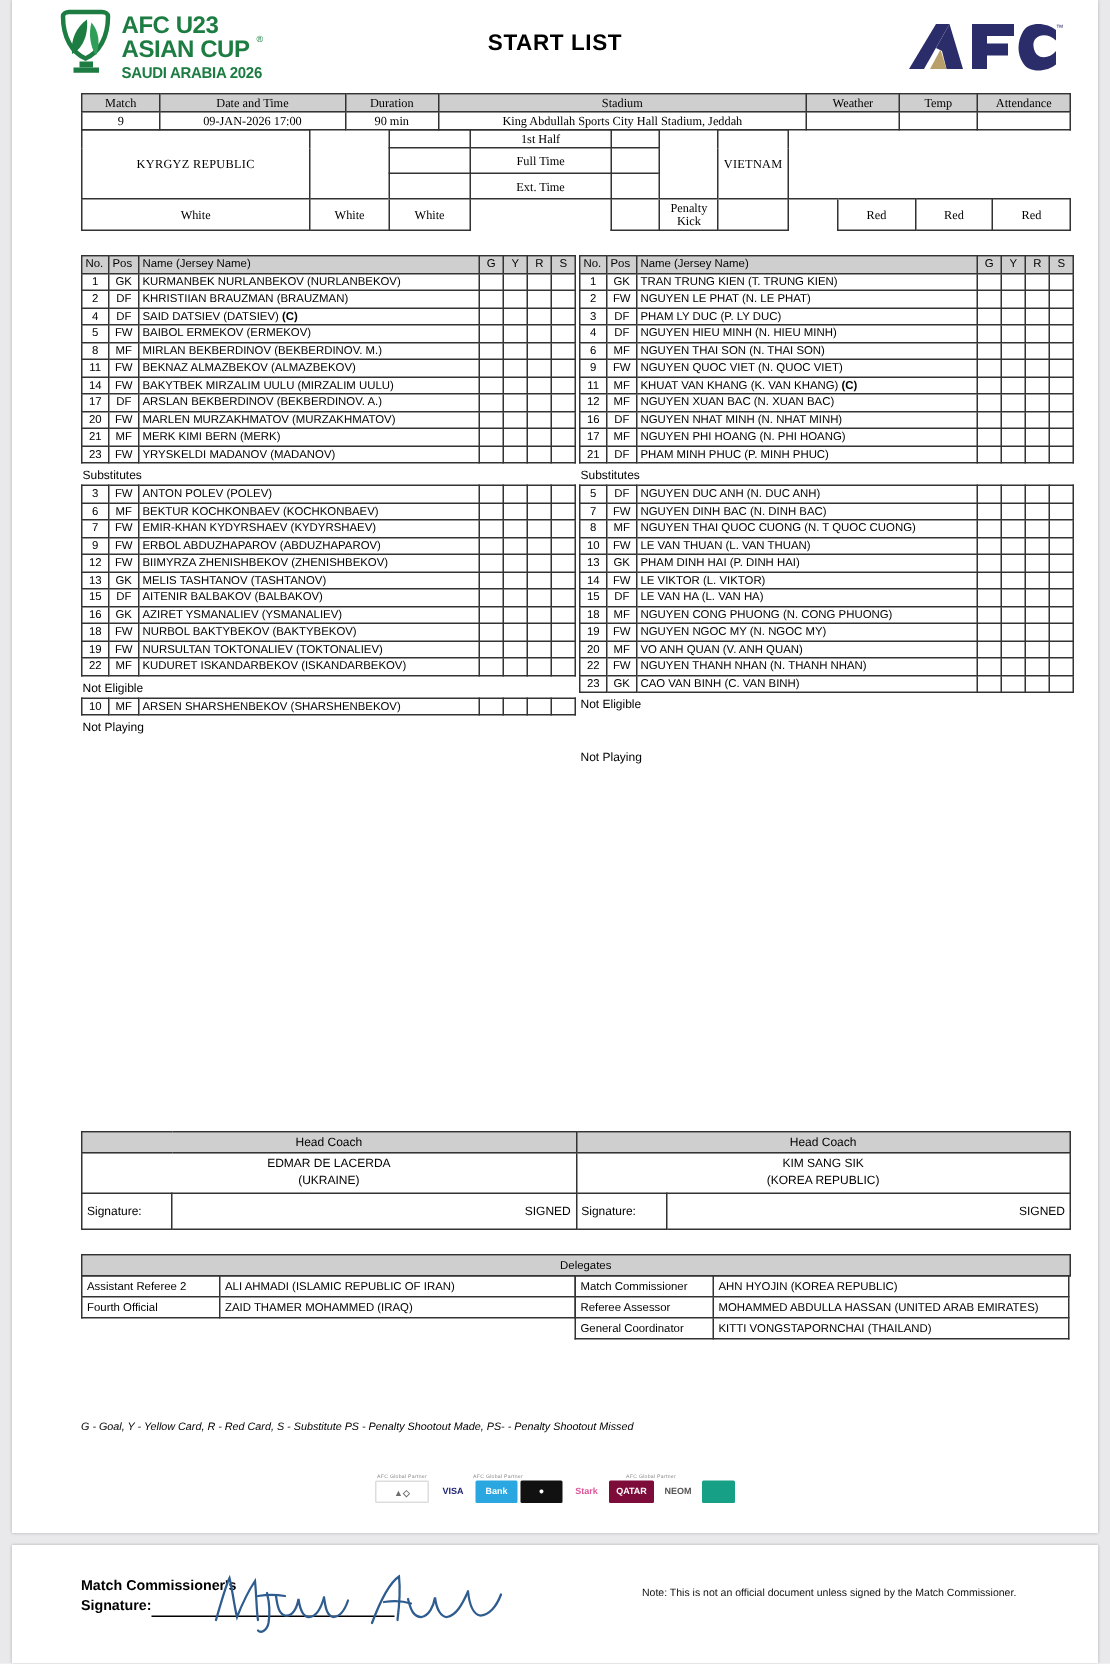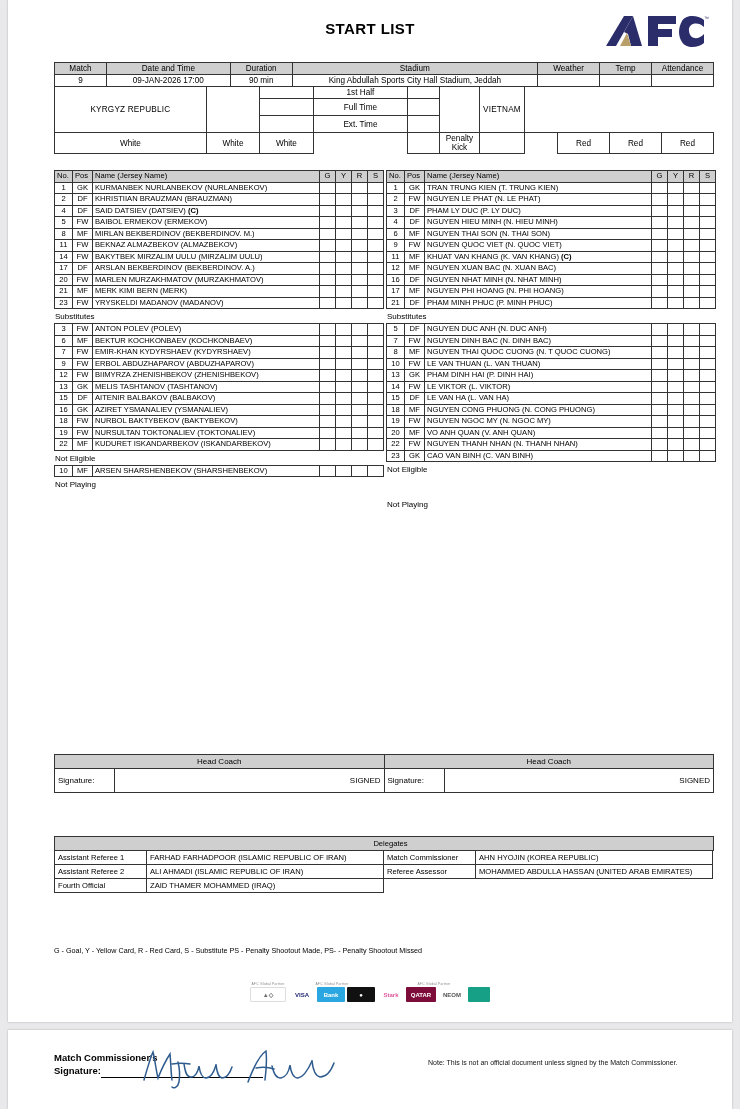--- a/index.html
+++ b/index.html
@@ -46,21 +46,21 @@
     border:1px solid #333;
     font-size:8.2px;
     padding:1px 3px;
     color:#000;
     font-weight:normal;
     vertical-align:middle;
   }
   .gray { background:#cfcfcf; text-align:center; font-size:8.2px; }
   .ctr { text-align:center; }
 
-  .matchinfo-wrap { position:absolute; left:46px; top:62px; width:660px; }
+  .matchinfo-wrap { position:absolute; left:46px; top:62px; width:660px;font-family:Liberation Serif, serif; }
   .matchinfo td { height:12px; }
   .teamname {
     font-size:15px; font-weight:bold; text-align:center; letter-spacing:.2px;
   }
   .scorelbl { text-align:center; font-size:8.2px; }
 
   
   .col-left  { position:absolute; left:46px;  top:170px; width:330px; }
   .col-right { position:absolute; left:378px; top:170px; width:330px; }
 
@@ -84,21 +84,21 @@
   .coach .nm { text-align:center; line-height:1.35; height:26px; }
   .sig-lbl { font-weight:bold; font-size:8px; }
   .sig-val { text-align:right; font-size:10px; }
 
   .deleg-wrap { position:absolute; left:46px; top:836px; width:660px; }
   .deleg td { font-size:7.6px; padding:2px 3px; line-height:1.2; }
   .deleg .hd { background:#cfcfcf; text-align:center; font-size:7.6px;padding-left:16px; }
 
   .legend {
     position:absolute; left:46px; top:946px;
-    font-size:7.2px; color:#000;
+    font-size:7.2px; color:#000;font-style:italic;
   }
 
   .sponsor-row {
     position:absolute; left:0; right:0; top:982px;
     display:flex; justify-content:center; align-items:center; gap:3px;
   }
   .sp {
     height:15px; display:flex; align-items:center; justify-content:center;
     font-size:6px; font-weight:bold; padding:0 3px; border-radius:1px;
     font-family:"Liberation Sans", sans-serif;
@@ -129,20 +129,35 @@
 </style>
 </head>
 <body>
 
 <div class="page">
 
   <div class="sheet">
 
     <div class="hdr">
 
+      <div class="logo-cup">
+        <svg viewBox="0 0 180 50" width="180" height="50">
+          <g>
+            <path d="M8 6 C8 4 10 3 12 3 L34 3 C36 3 38 4 38 6 C38 20 32 30 23 34 C14 30 8 20 8 6 Z" fill="none" stroke="#1c7c42" stroke-width="3"></path>
+            <path d="M24 8 C17 13 13 21 14 31 C20 28 25 20 24 8 Z" fill="#1c7c42"></path>
+            <path d="M27 10 C32 16 33 24 30 32 C26 26 25 17 27 10 Z" fill="#2e9e58"></path>
+            <rect x="19" y="36" width="9" height="4" fill="#1c7c42"></rect>
+            <rect x="15" y="40" width="17" height="3.5" fill="#1c7c42"></rect>
+          </g>
+          <text x="47" y="17" font-family="Liberation Sans, sans-serif" font-size="16" font-weight="bold" fill="#1c7c42" letter-spacing="-0.3">AFC U23</text>
+          <text x="47" y="33" font-family="Liberation Sans, sans-serif" font-size="16" font-weight="bold" fill="#1c7c42" letter-spacing="-0.3">ASIAN CUP</text>
+          <text x="137" y="23" font-family="Liberation Sans, sans-serif" font-size="6" fill="#1c7c42">®</text>
+          <text x="47" y="45" font-family="Liberation Sans, sans-serif" font-size="10" font-weight="bold" fill="#1c7c42" letter-spacing="-0.2" transform="scale(1,1.05)">SAUDI ARABIA 2026</text>
+        </svg>
+      </div>
 
       <div class="start-title">START LIST</div>
 
       <div class="logo-afc">
         <svg viewBox="0 0 110 42" width="110" height="42">
           <path d="M6 36 L24 6 L33 6 L16 36 Z" fill="#2b2d6b"></path>
           <path d="M24 22 L33 6 L42 36 L31 36 L28 24 Z" fill="#2b2d6b"></path>
           <path d="M20 36 L27 23 L31 36 Z" fill="#b9a06a"></path>
           <path d="M48 6 L76 6 L76 14 L58 14 L58 19 L72 19 L72 27 L58 27 L58 36 L48 36 Z" fill="#2b2d6b"></path>
           <path d="M104 10 C98 5 86 4 82 11 C78 18 78 26 82 32 C86 39 98 38 104 33 L104 24
@@ -688,20 +703,30 @@
     </div>
 
     <div class="bottom-wrap">
       <table class="tbl coach">
         <tbody>
             <tr>
           <td class="hd" colspan="2" style="width:330px">Head Coach</td>
           <td class="hd" colspan="2" style="width:330px">Head Coach</td>
         </tr>
         <tr>
+          <td class="nm" colspan="2">
+            <span>EDMAR DE LACERDA</span><br>
+            <span>(UKRAINE)</span>
+          </td>
+          <td class="nm" colspan="2">
+            <span>KIM SANG SIK</span><br>
+            <span>(KOREA REPUBLIC)</span>
+          </td>
+        </tr>
+        <tr>
           <td class="sig-lbl" style="width:60px; height:24px">Signature:</td>
           <td class="sig-val" style="border-left:none">SIGNED</td>
           <td class="sig-lbl" style="width:60px">Signature:</td>
           <td class="sig-val" style="border-left:none">SIGNED</td>
         </tr>
       </tbody>
         </table>
     </div>
 
     <div class="deleg-wrap">
@@ -711,24 +736,20 @@
           <td class="hd">Delegates</td>
         </tr>
       </tbody>
         </table>
       <table style="width:100%; border-collapse:collapse; margin-top:-1px">
         <tbody>
             <tr>
           <td style="width:330px; vertical-align:top; padding:0">
             <table class="tbl deleg">
               <tbody id="deleg-left-body">
-                    <tr>
-                      <td style="width: 92px;">Assistant Referee 1</td>
-                      <td>FARHAD FARHADPOOR (ISLAMIC REPUBLIC OF IRAN)</td>
-                    </tr>
                     <tr>
                       <td style="width: 92px;">Assistant Referee 2</td>
                       <td>ALI AHMADI (ISLAMIC REPUBLIC OF IRAN)</td>
                     </tr>
                     <tr>
                       <td style="width: 92px;">Fourth Official</td>
                       <td>ZAID THAMER MOHAMMED (IRAQ)</td>
                     </tr>
                   </tbody>
             </table>
@@ -736,20 +757,24 @@
           <td style="width:330px; vertical-align:top; padding:0">
             <table class="tbl deleg" style="margin-left:-1px">
               <tbody id="deleg-right-body">
                     <tr>
                       <td style="width: 92px;">Match Commissioner</td>
                       <td>AHN HYOJIN (KOREA REPUBLIC)</td>
                     </tr>
                     <tr>
                       <td style="width: 92px;">Referee Assessor</td>
                       <td>MOHAMMED ABDULLA HASSAN (UNITED ARAB EMIRATES)</td>
+                    </tr>
+                    <tr>
+                      <td style="width: 92px;">General Coordinator</td>
+                      <td>KITTI VONGSTAPORNCHAI (THAILAND)</td>
                     </tr>
                   </tbody>
             </table>
           </td>
         </tr>
       </tbody>
         </table>
     </div>
 
     <div class="legend">G - Goal, Y - Yellow Card, R - Red Card, S - Substitute PS - Penalty Shootout Made, PS- - Penalty Shootout Missed</div>

